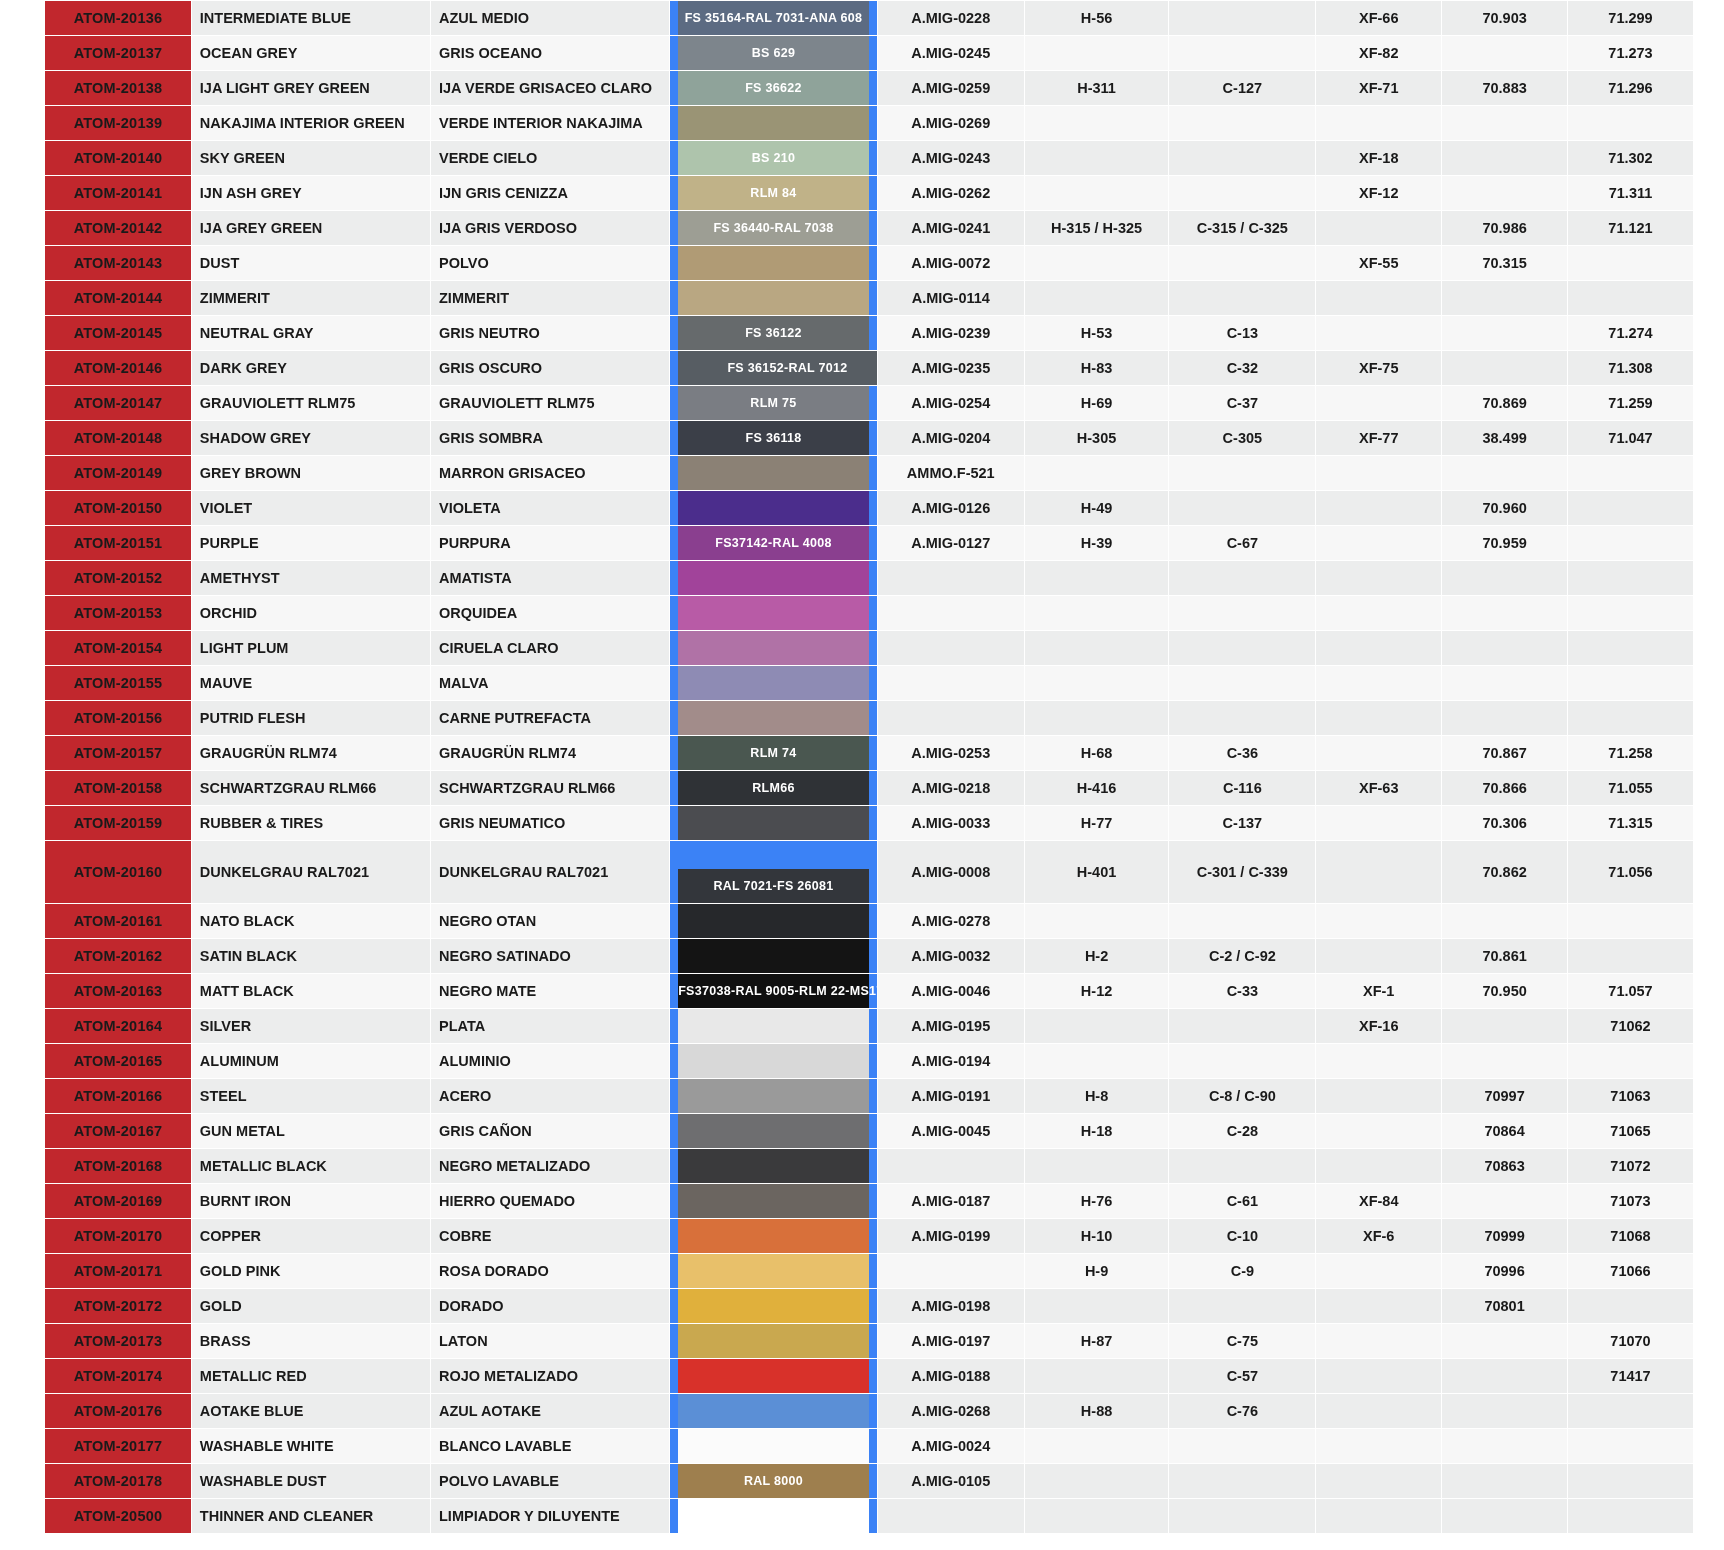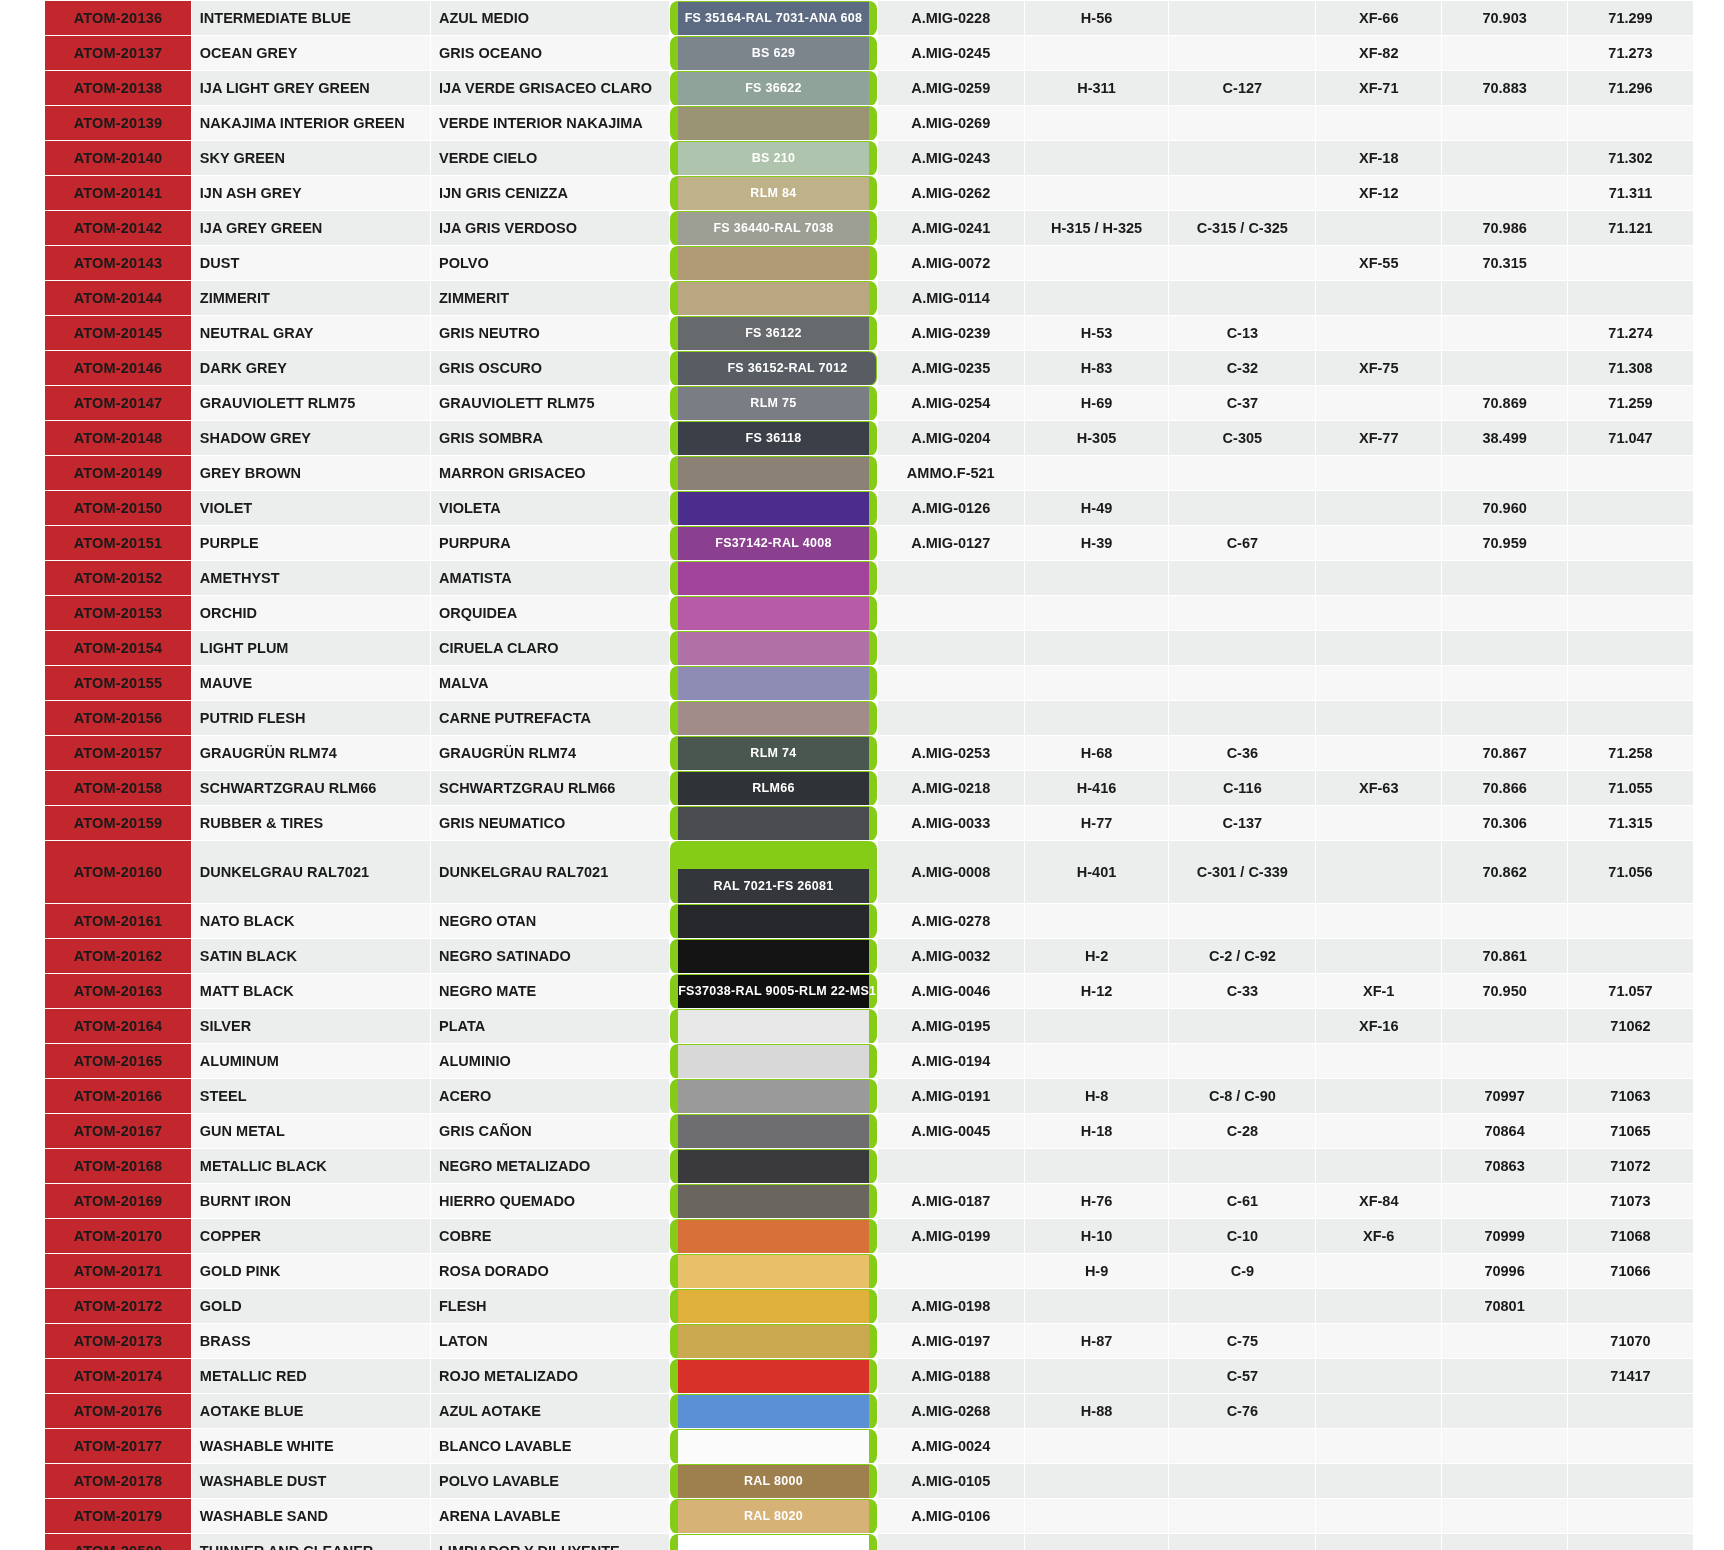--- a/index.html
+++ b/index.html
@@ -100,21 +100,21 @@
     height: 34px;
     line-height: 34px;
     font-size: 12.5px;
     font-weight: bold;
     text-align: center;
     letter-spacing: 0.3px;
   }
   td.code { text-align: center; font-size: 14px; }
   tr.odd td:not(.ref):not(.swatch) { background: #eceded; }
   tr.even td:not(.ref):not(.swatch) { background: #f7f7f7; }
-  tr.odd td.swatch, tr.even td.swatch { background: #84cc16; border-radius: 8px; }
+  tr.odd td.swatch, tr.even td.swatch { background: #3b82f6; }
   .toprow td { border-top: 1px solid #ffffff; }
 </style>
 </head>
 <body>
 
 <div class="sheet">
   <div class="watermark">
     <div class="wm-text wm1">AK INTERACTIVE</div>
     <div class="wm-text wm2">COLOR CHART</div>
     <div class="wm-circle">®</div>
@@ -634,21 +634,21 @@
           <td class="code"></td>
           <td class="code">H-9</td>
           <td class="code">C-9</td>
           <td class="code"></td>
           <td class="code">70996</td>
           <td class="code">71066</td>
         </tr>
         <tr class="odd">
           <td class="ref">ATOM-20172</td>
           <td class="name-en">GOLD</td>
-          <td class="name-es">FLESH</td>
+          <td class="name-es">DORADO</td>
           <td class="swatch">
             <span class="chip" style="background: rgb(224, 176, 60); color: rgb(255, 255, 255);"></span>
           </td>
           <td class="code">A.MIG-0198</td>
           <td class="code"></td>
           <td class="code"></td>
           <td class="code"></td>
           <td class="code">70801</td>
           <td class="code"></td>
         </tr>
@@ -709,34 +709,20 @@
           <td class="code"></td>
         </tr>
         <tr class="odd">
           <td class="ref">ATOM-20178</td>
           <td class="name-en">WASHABLE DUST</td>
           <td class="name-es">POLVO LAVABLE</td>
           <td class="swatch">
             <span class="chip" style="background: rgb(158, 127, 78); color: rgb(255, 255, 255);">RAL 8000</span>
           </td>
           <td class="code">A.MIG-0105</td>
-          <td class="code"></td>
-          <td class="code"></td>
-          <td class="code"></td>
-          <td class="code"></td>
-          <td class="code"></td>
-        </tr>
-        <tr class="even">
-          <td class="ref">ATOM-20179</td>
-          <td class="name-en">WASHABLE SAND</td>
-          <td class="name-es">ARENA LAVABLE</td>
-          <td class="swatch">
-            <span class="chip" style="background: rgb(215, 178, 119); color: rgb(255, 255, 255);">RAL 8020</span>
-          </td>
-          <td class="code">A.MIG-0106</td>
           <td class="code"></td>
           <td class="code"></td>
           <td class="code"></td>
           <td class="code"></td>
           <td class="code"></td>
         </tr>
         <tr class="odd">
           <td class="ref">ATOM-20500</td>
           <td class="name-en">THINNER AND  CLEANER</td>
           <td class="name-es">LIMPIADOR Y DILUYENTE</td>

